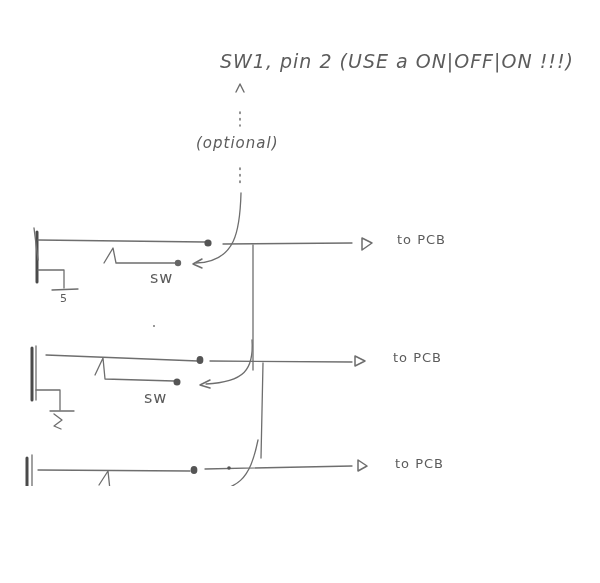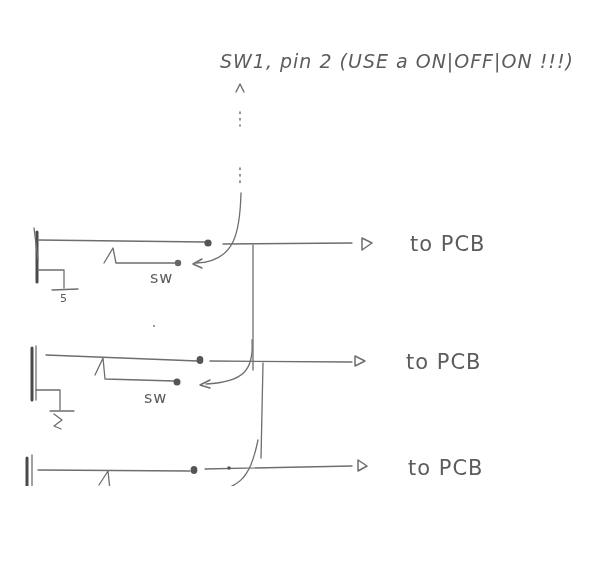--- a/index.html
+++ b/index.html
@@ -4,21 +4,21 @@
   <style>
     html, body { margin: 0; padding: 0; background: #ffffff; }
     .canvas { position: relative; width: 600px; height: 486px; background: #ffffff; overflow: hidden; }
     svg { position: absolute; left: 0; top: 0; }
     .ink { stroke: #6e6e6e; fill: none; stroke-linecap: round; stroke-linejoin: round; }
     .ink-dark { stroke: #4a4a4a; fill: none; stroke-linecap: round; }
     .dotted { stroke: #777; stroke-dasharray: 1.5 5; stroke-width: 1.6; fill: none; stroke-linecap: round; }
     .lbl { position: absolute; color: #5c5c5c; font-family: "DejaVu Sans", sans-serif; white-space: nowrap; letter-spacing: 1px; }
     .note { top: 50px; left: 220px; font-size: 19px; font-style: italic; font-weight: 300; }
     .opt { top: 134px; left: 196px; font-size: 15px; font-style: italic; }
-    .pcb { font-size: 21px; margin-left: 13px; }
+    .pcb { font-size: 13px; }
     .sw { font-size: 16px; }
     .pin5 { font-size: 11px; }
   </style>
 </head>
 <body>
 
 <div class="canvas">
   <svg width="600" height="583" viewBox="0 0 600 583">
 
     <path class="dotted" d="M240 112 L240 126"></path>
@@ -73,20 +73,21 @@
       <path class="ink" stroke-width="1.3" d="M205 469 L352 466"></path>
       <circle cx="229" cy="468" r="1.8" fill="#555"></circle>
       <path class="ink" stroke-width="1.5" d="M358 460 L367 466 L358 471 Z"></path>
     </g>
 
     <circle cx="154" cy="326" r="1" fill="#777"></circle>
     <circle cx="80" cy="501" r="1" fill="#999"></circle>
   </svg>
 
   <div class="lbl note">SW1, pin 2 (USE a ON|OFF|ON !!!)</div>
+  <div class="lbl opt">(optional)</div>
 
   <div class="lbl pcb" style="left:397px; top:232px;">to PCB</div>
   <div class="lbl sw" style="left:150px; top:268px;">sw</div>
   <div class="lbl pin5" style="left:60px; top:292px;">5</div>
 
   <div class="lbl pcb" style="left:393px; top:350px;">to PCB</div>
   <div class="lbl sw" style="left:144px; top:388px;">sw</div>
 
   <div class="lbl pcb" style="left:395px; top:456px;">to PCB</div>
   <div class="lbl sw" style="left:132px; top:501px;">sw</div>

